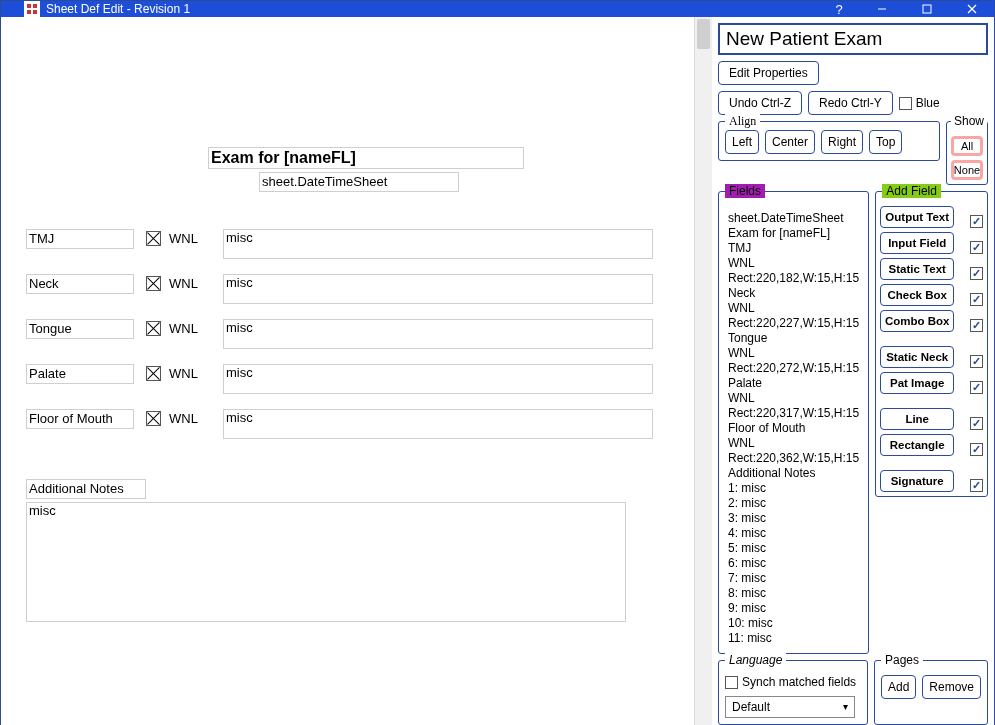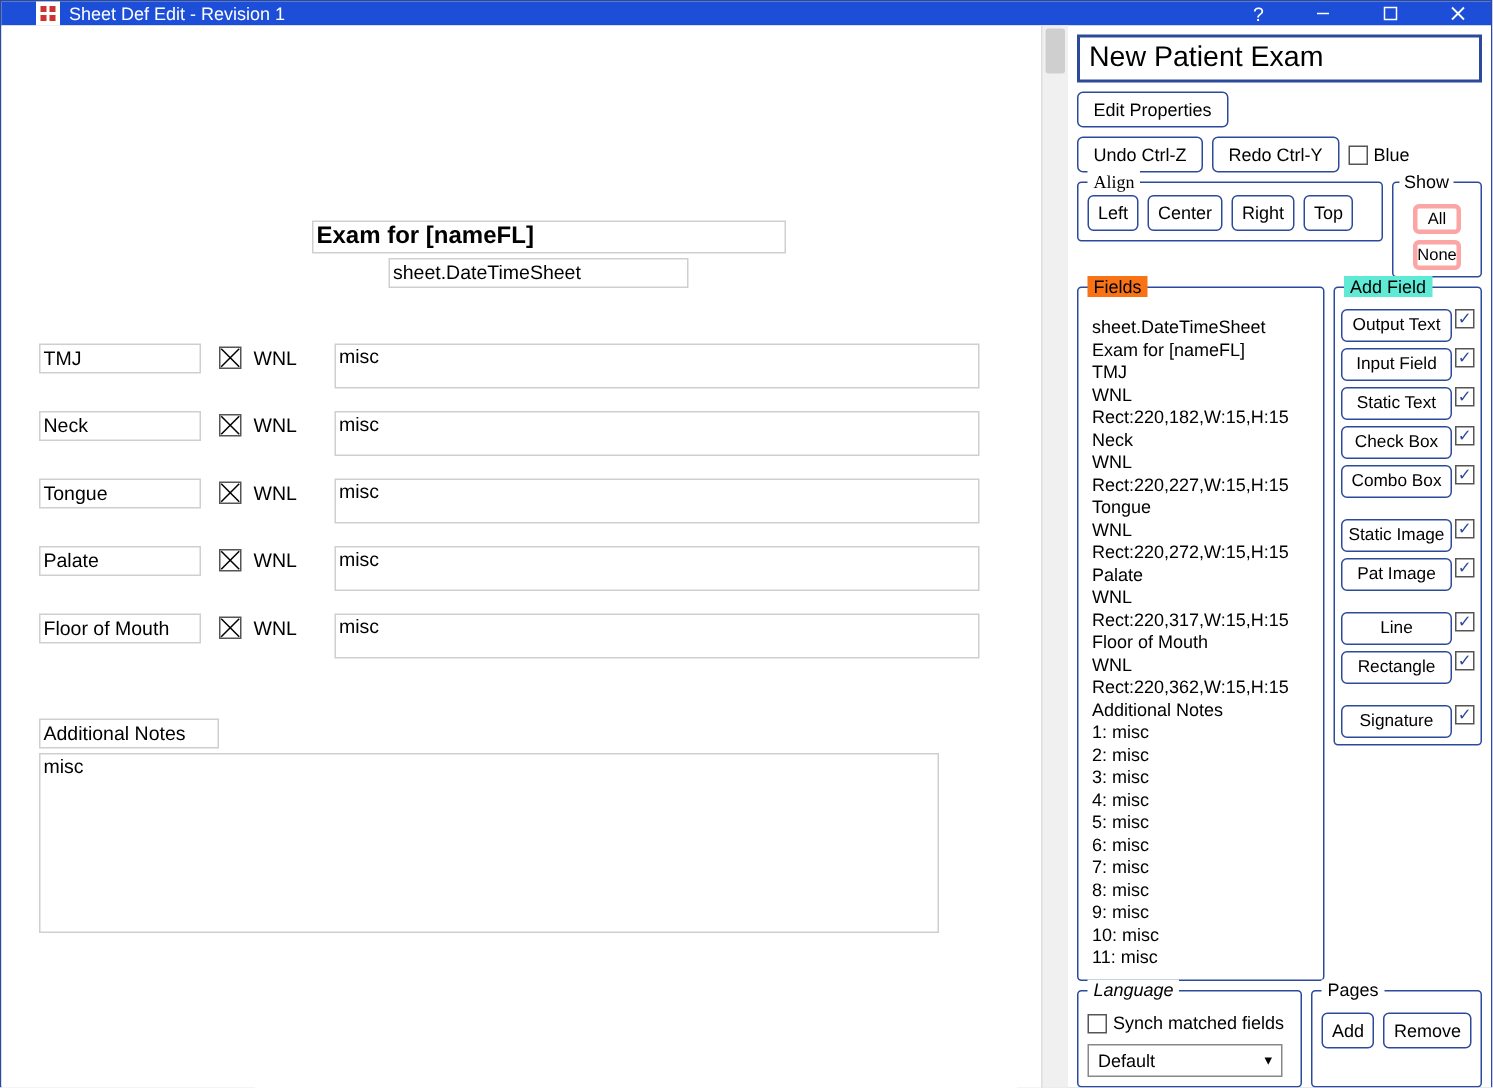--- a/index.html
+++ b/index.html
@@ -35,34 +35,34 @@
   .btn { border: 1px solid #2b4a9a; border-radius: 4px; padding: 3px 10px; background: #fff; font-size: 12px; cursor: pointer; display: inline-flex; align-items: center; justify-content: center; height: 24px; white-space: nowrap; }
   .btn.small { padding: 3px 6px; }
   .row { display: flex; gap: 6px; align-items: center; }
   .groupbox { border: 1px solid #2b4a9a; border-radius: 3px; padding: 8px 6px 6px; position: relative; }
   .groupbox > .legend { position: absolute; top: -8px; left: 6px; background: #fff; padding: 0 4px; font-size: 12px; font-family: Liberation Serif, serif; }
   .chklabel { display: inline-flex; align-items: center; gap: 4px; }
   .chkbox { width: 13px; height: 13px; border: 1px solid #555; display: inline-flex; align-items: center; justify-content: center; background: #fff; }
 
   .midgrid { display: flex; gap: 6px; flex: 1; min-height: 0; }
   .fieldsbox { border: 1px solid #2b4a9a; border-radius: 3px; padding: 16px 4px 4px; position: relative; flex: 1; display: flex; flex-direction: column; }
-  .fieldsbox .legend { position: absolute; top: -8px; left: 6px; background: #f97316; padding: 0 4px; }
+  .fieldsbox .legend { position: absolute; top: -8px; left: 6px; background: #a21caf; padding: 0 4px; }
   .fieldslist { flex: 1; overflow: auto; font-size: 12px; line-height: 1.25; border: 1px solid transparent; padding: 2px 4px; }
   .fieldslist div { white-space: nowrap; }
 
   .addcol { display: flex; flex-direction: column; gap: 6px; }
   .addbox { border: 1px solid #2b4a9a; border-radius: 3px; padding: 14px 4px 4px; position: relative; display: flex; flex-direction: column; gap: 4px; }
-  .addbox .legend { position: absolute; top: -8px; left: 6px; background: #5eead4; padding: 0 4px; }
-  .addrow { display: flex; align-items: flex-start; gap: 2px; }
+  .addbox .legend { position: absolute; top: -8px; left: 6px; background: #84cc16; padding: 0 4px; }
+  .addrow { display: flex; align-items: flex-end; gap: 16px; font-weight: bold; }
   .addbtn { border: 1px solid #2b4a9a; border-radius: 4px; background: #fff; width: 74px; height: 22px; font-size: 11.5px; display: flex; align-items: center; justify-content: center; cursor: pointer; }
   .addcb { width: 13px; height: 13px; border: 1px solid #555; background: #fff; display: inline-flex; align-items: center; justify-content: center; }
   .addcb.checked::after { content: "✓"; font-size: 11px; color: #2b4a9a; }
   .addspacer { height: 6px; }
 
-  .showbox { border: 1px solid #2b4a9a; border-radius: 3px; padding: 14px 4px 4px; position: relative; display: flex; flex-direction: column; gap: 4px; align-items: center; width: 60px; }
+  .showbox { border: 1px solid #2b4a9a; border-radius: 3px; padding: 14px 4px 4px; position: relative; display: flex; flex-direction: column; gap: 4px; align-items: center; width: 42px; }
   .showbox .legend { position: absolute; top: -8px; left: 4px; background: #fff; padding: 0 3px; }
   .showbtn { border: 3px solid #fca5a5; border-radius: 4px; width: 32px; height: 20px; font-size: 11px; display: flex; align-items: center; justify-content: center; cursor: pointer; }
 
   .langbox { border: 1px solid #2b4a9a; border-radius: 3px; padding: 14px 6px 6px; position: relative; }
   .langbox .legend { position: absolute; top: -8px; left: 6px; background: #fff; padding: 0 4px; font-style: italic; }
   .combo { border: 1px solid #888; height: 22px; display: flex; align-items: center; padding: 0 6px; justify-content: space-between; width: 130px; margin-top: 4px; }
   .combo .arrow { font-size: 10px; }
 
   .pagesbox { border: 1px solid #2b4a9a; border-radius: 3px; padding: 14px 6px 6px; position: relative; display: flex; gap: 6px; }
   .pagesbox .legend { position: absolute; top: -8px; left: 6px; background: #fff; padding: 0 4px; }
@@ -232,21 +232,21 @@
             <div class="addrow">
                 <span class="addbtn">Check Box</span>
                 <span class="addcb checked"></span>
               </div>
             <div class="addrow">
                 <span class="addbtn">Combo Box</span>
                 <span class="addcb checked"></span>
               </div>
             <div class="addspacer"></div>
             <div class="addrow">
-                <span class="addbtn">Static Image</span>
+                <span class="addbtn">Static Neck</span>
                 <span class="addcb checked"></span>
               </div>
             <div class="addrow">
                 <span class="addbtn">Pat Image</span>
                 <span class="addcb checked"></span>
               </div>
             <div class="addspacer"></div>
             <div class="addrow">
                 <span class="addbtn">Line</span>
                 <span class="addcb checked"></span>

